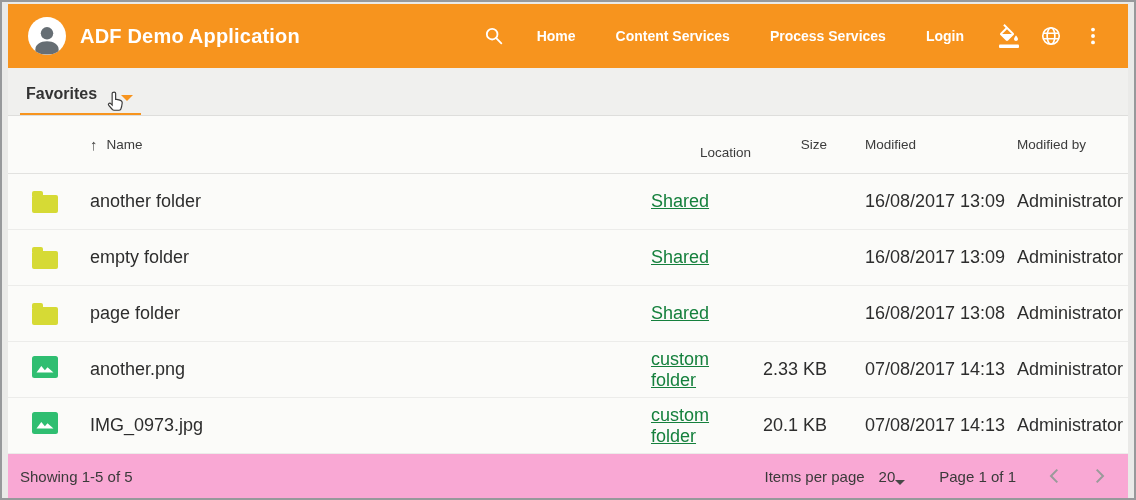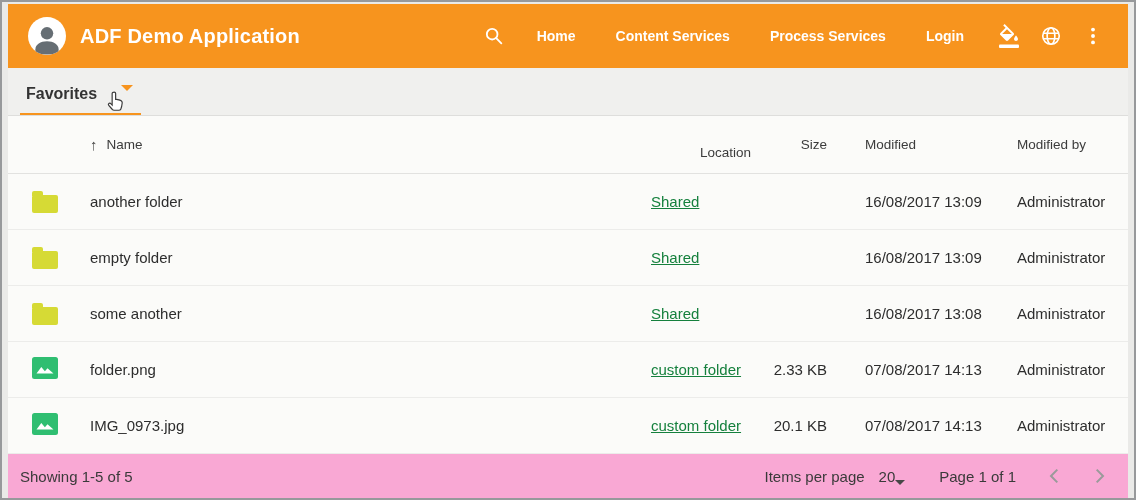--- a/index.html
+++ b/index.html
@@ -39,21 +39,21 @@
   
   .fav-bar {
     height:48px; flex:0 0 48px;
     background:#f0f0ee;
     border-bottom:1px solid #dededc;
     display:flex; align-items:flex-end;
     padding-left:12px;
     position:relative;
   }
   .fav-tab {
-    display:inline-flex; align-items:flex-start; gap:24px;
+    display:inline-flex; align-items:flex-end; gap:24px;
     border-bottom:2px solid #f7941e;
     padding:0 8px 10px 6px;
     cursor:pointer;
   }
   .fav-label { font-size:16px; font-weight:bold; color:#333; }
   .fav-caret {
     width:0; height:0;
     border-left:6px solid transparent; border-right:6px solid transparent;
     border-top:6px solid #f7941e;
     margin-bottom:2px;
@@ -67,21 +67,21 @@
     grid-template-columns:66px 569px 110px 88px 150px 1fr;
     align-items:center;
   }
   .thead {
     height:58px; flex:0 0 58px;
     font-size:13.5px; color:#3c3c3c;
     border-bottom:1px solid #e2e2e0;
   }
   .trow {
     height:56px; flex:0 0 56px;
-    font-size:15px; color:#2d2d2d;
+    font-size:18px; color:#2d2d2d;
     border-bottom:1px solid #ececea;
     cursor:pointer;
   }
   .c-name { padding-left:16px; display:flex; align-items:center; gap:9px; }
   .c-location { padding-left:8px; }
   .thead .c-location { text-align:right; padding-right:2px; padding-left:0;margin-top:15px; }
   .c-size { text-align:right; padding-right:14px; }
   .c-modified { padding-left:24px; white-space:nowrap; }
   .c-modifiedby { padding-left:26px; white-space:nowrap; }
   .c-icon { padding-left:24px; }
@@ -218,38 +218,38 @@
           <div class="c-size"></div>
           <div class="c-modified">16/08/2017 13:09</div>
           <div class="c-modifiedby">Administrator</div>
         </div>
 
         <div class="trow type-folder">
           <div class="c-icon">
             <div class="folder-icon"></div>
 
           </div>
-          <div class="c-name">some another</div>
+          <div class="c-name">page folder</div>
           <div class="c-location">
             <a class="cell-link">Shared</a>
           </div>
           <div class="c-size"></div>
           <div class="c-modified">16/08/2017 13:08</div>
           <div class="c-modifiedby">Administrator</div>
         </div>
 
         <div class="trow type-image">
           <div class="c-icon">
             
             <svg class="image-icon" width="26" height="22" viewBox="0 0 26 22">
               <rect width="26" height="22" rx="2.5" fill="#2fbe71"></rect>
               <path d="M4.5 16.5 9.3 10l3.6 4.3 2.6-3.1 6 5.3z" fill="#fff"></path>
             </svg>
           </div>
-          <div class="c-name">folder.png</div>
+          <div class="c-name">another.png</div>
           <div class="c-location">
             <a class="cell-link">custom folder</a>
           </div>
           <div class="c-size">2.33 KB</div>
           <div class="c-modified">07/08/2017 14:13</div>
           <div class="c-modifiedby">Administrator</div>
         </div>
 
         <div class="trow type-image">
           <div class="c-icon">

